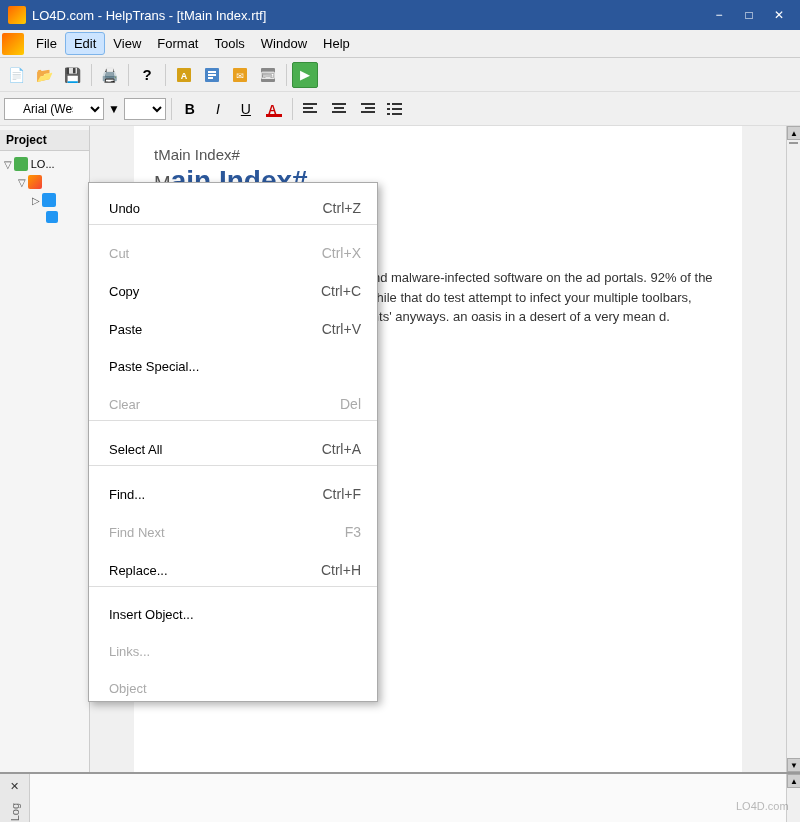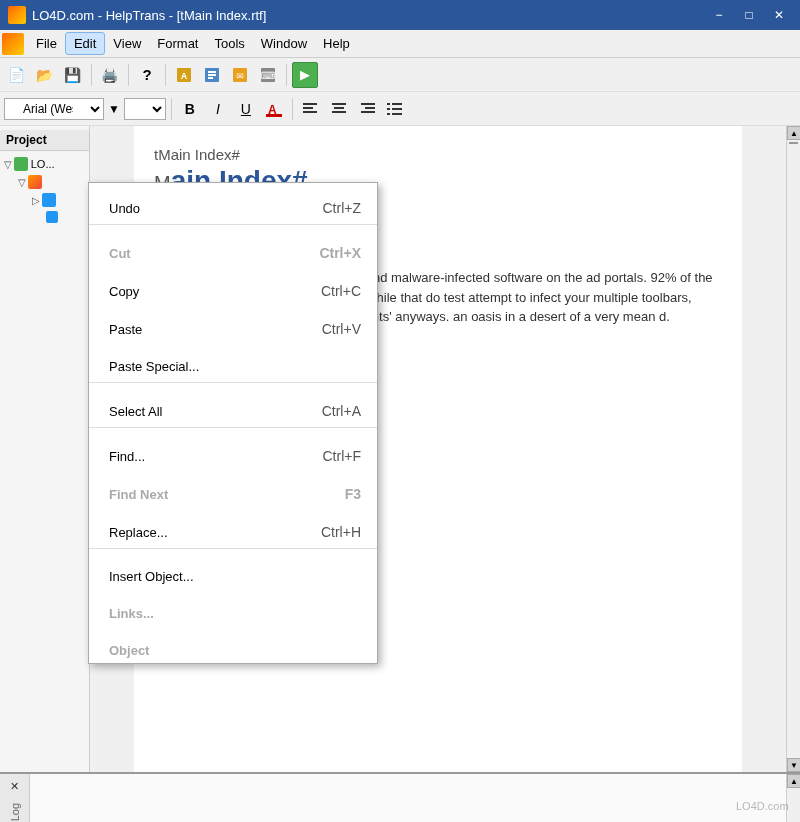--- a/index.html
+++ b/index.html
@@ -230,21 +230,21 @@
 
     .menu-drop-item {
       display: flex;
       align-items: flex-end;
       justify-content: space-between;
       padding: 17px 16px 5px 20px;
       cursor: pointer;
       color: #000;
       user-select: none;
     }
-    .menu-drop-item.disabled { color: #aaa; cursor: default; font-weight: bold; }
+    .menu-drop-item.disabled { color: #aaa; cursor: default; }
 
     .menu-drop-separator {
       height: 1px;
       background: #ddd;
       margin: 3px 0;
     }
     .shortcut {
       color: #555;
       font-size: 14px;
       margin-left: 20px;
@@ -492,20 +492,24 @@
         <span class="shortcut">Ctrl+C</span>
       </div>
       <div class="menu-drop-item">
         <span>Paste</span>
         <span class="shortcut">Ctrl+V</span>
       </div>
       <div class="menu-drop-item">
         <span>Paste Special...</span>
         <span class="shortcut"></span>
       </div>
+      <div class="menu-drop-item disabled">
+        <span>Clear</span>
+        <span class="shortcut">Del</span>
+      </div>
       <div class="menu-drop-separator"></div>
       <div class="menu-drop-item">
         <span>Select All</span>
         <span class="shortcut">Ctrl+A</span>
       </div>
       <div class="menu-drop-separator"></div>
       <div class="menu-drop-item">
         <span>Find...</span>
         <span class="shortcut">Ctrl+F</span>
       </div>

